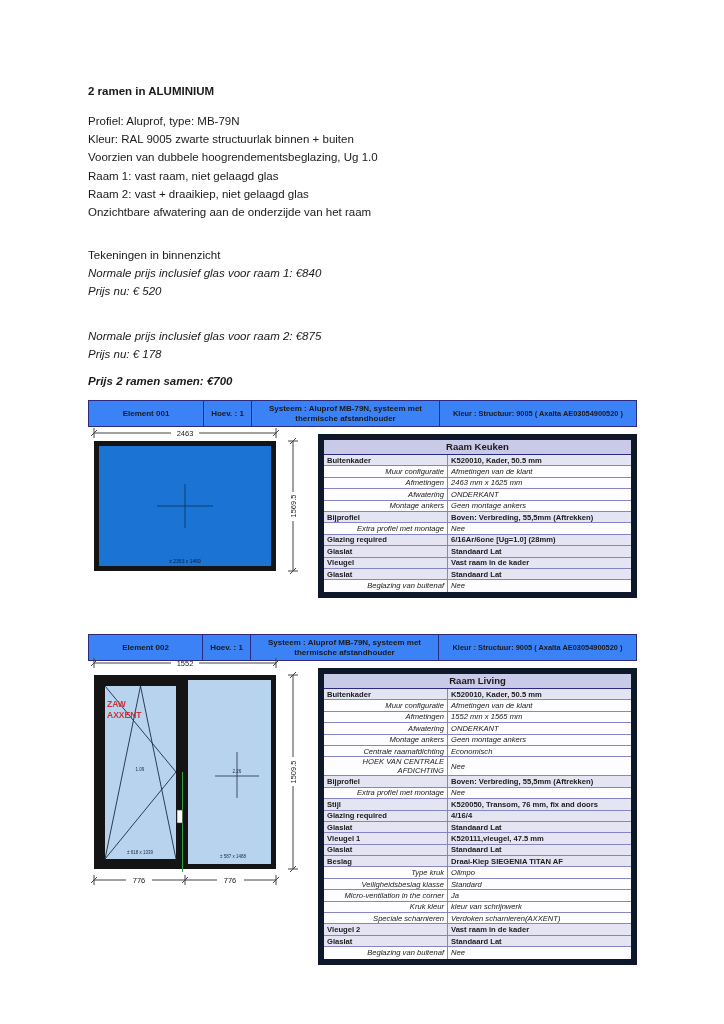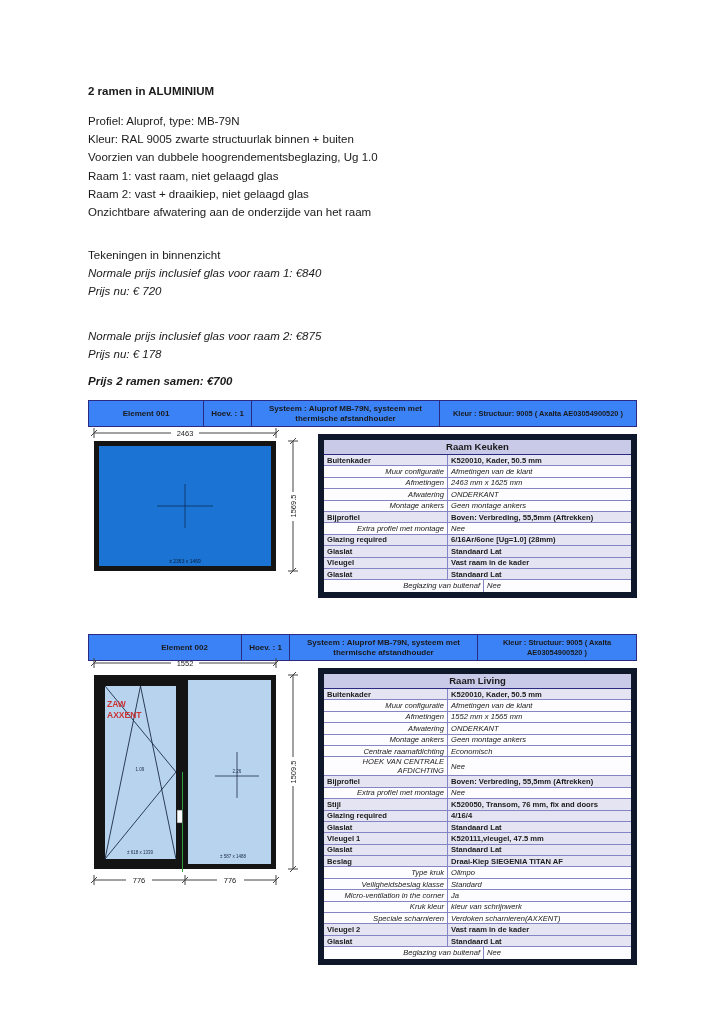--- a/index.html
+++ b/index.html
@@ -16,21 +16,21 @@
         font-size:8px;font-weight:bold;text-align:center;box-sizing:border-box;}
   .ehdr>div{border-right:1px solid #2a2a80;display:flex;align-items:center;justify-content:center;
             padding:1px 2px;box-sizing:border-box;line-height:1.25;}
   .ehdr>div:last-child{border-right:none;flex:1;font-size:7.4px;}
 
   
   .spec{border:6px solid #0f172a;box-sizing:border-box;background:#fff;font-size:7.6px;}
   .spec-title{background:#c9c9e8;text-align:center;font-weight:bold;font-size:9.5px;
               height:14px;line-height:14px;border-bottom:1px solid #2a2a80;}
   .srow{display:flex;border-bottom:1px solid #8585c6;min-height:11.4px;align-items:stretch;box-sizing:border-box;}
-  .srow:last-child{border-bottom:none;padding-left:36px;}
+  .srow:last-child{border-bottom:none;}
   .srow .lab{width:124px;padding:0 3px;border-right:1px solid #8585c6;display:flex;align-items:center;box-sizing:border-box;text-align:right;}
   .srow .val{flex:1;padding:0 3px;display:flex;align-items:center;box-sizing:border-box;}
   .srow.t-b{background:#e4e4f3;font-weight:bold;}
   .srow.t-b .lab{justify-content:flex-start;}
   .srow.t-i{background:#fdfdff;font-style:italic;}
   .srow.t-i .lab{justify-content:flex-end;text-align:right;}
   svg text{font-family:"Liberation Sans",sans-serif;}
 </style>
 </head>
 <body>
@@ -47,21 +47,21 @@
     <div class="intro-line">Kleur: RAL 9005 zwarte structuurlak binnen + buiten</div>
     <div class="intro-line">Voorzien van dubbele hoogrendementsbeglazing, Ug 1.0</div>
     <div class="intro-line">Raam 1: vast raam, niet gelaagd glas</div>
     <div class="intro-line">Raam 2: vast + draaikiep, niet gelaagd glas</div>
     <div class="intro-line">Onzichtbare afwatering aan de onderzijde van het raam</div>
   </div>
 
   <div class="abs" style="left:88px;top:246px;width:540px;">
     <div class="intro-line">Tekeningen in binnenzicht</div>
     <div class="intro-line it">Normale prijs inclusief glas voor raam 1: €840</div>
-    <div class="intro-line it">Prijs nu: € 720</div>
+    <div class="intro-line it">Prijs nu: € 520</div>
   </div>
 
   <div class="abs" style="left:88px;top:327px;width:540px;">
     <div class="intro-line it">Normale prijs inclusief glas voor raam 2: €875</div>
     <div class="intro-line it">Prijs nu: € 178</div>
   </div>
 
   <div class="abs intro-line bi" style="left:88px;top:372px;">Prijs 2 ramen samen: €700</div>
 
   <div class="abs ehdr" style="left:88px;top:400px;width:549px;">
@@ -159,21 +159,21 @@
         </div>
 
         <div class="srow t-i">
           <div class="lab">Beglazing van buitenaf</div>
           <div class="val">Nee</div>
         </div>
       </div>
   </div>
 
   <div class="abs ehdr" style="left:88px;top:634px;width:549px;">
-    <div style="width:114px;margin-left:39px;">Element 002</div>
+    <div style="width:114px;">Element 002</div>
     <div style="width:48px;">Hoev. : 1</div>
     <div style="width:188px;">Systeem : Aluprof MB-79N, systeem met thermische afstandhouder</div>
     <div>Kleur : Structuur: 9005 ( Axalta AE03054900520 )</div>
   </div>
 
   <svg class="abs" style="left:88px;top:654px;" width="230" height="240">
     <g stroke="#444444" stroke-width="1">
       <line x1="6" y1="9" x2="83" y2="9"></line>
         <line x1="111" y1="9" x2="188" y2="9"></line>
       <line x1="6" y1="4" x2="6" y2="14"></line>

